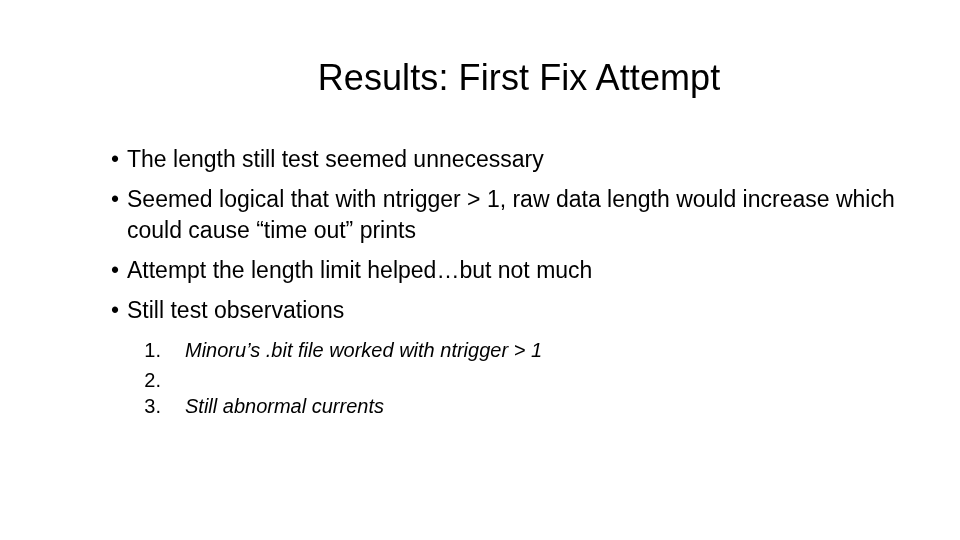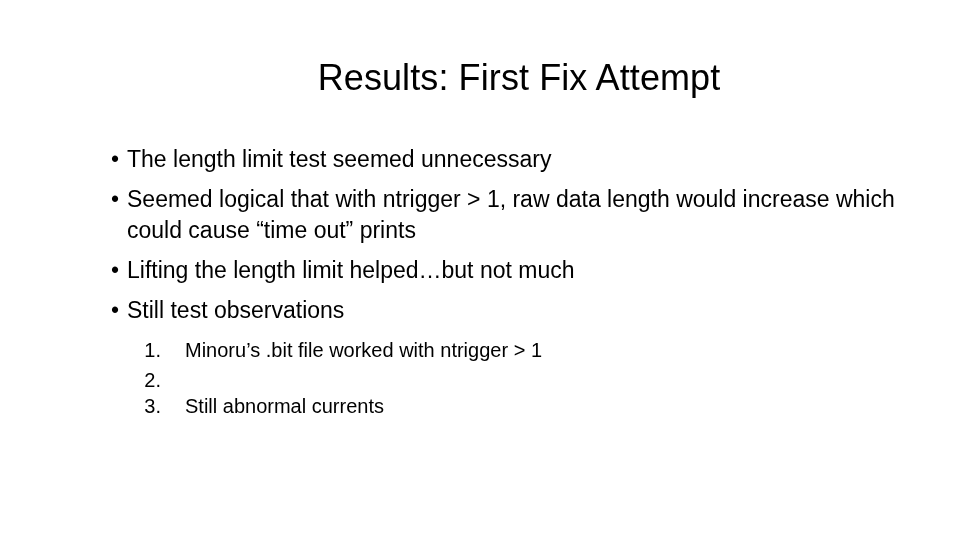--- a/index.html
+++ b/index.html
@@ -94,44 +94,45 @@
     top: 0;
     width: 30px;
     text-align: right;
     font-size: 20px;
     line-height: 30px;
     color: #000000;
   }
 
   .sub-text {
     display: block;
+    font-style: italic;
   }
 </style>
 </head>
 <body>
 
 <div class="slide">
 
   <div class="slide-title">Results: First Fix Attempt</div>
 
   <div class="body-block">
 
     <div class="bullet-item">
       <span class="bullet-mark">•</span>
-      <span class="bullet-text">The length limit test seemed unnecessary</span>
+      <span class="bullet-text">The length still test seemed unnecessary</span>
     </div>
 
     <div class="bullet-item">
       <span class="bullet-mark">•</span>
       <span class="bullet-text">Seemed logical that with ntrigger &gt; 1, raw data length would increase which could cause “time out” prints</span>
     </div>
 
     <div class="bullet-item">
       <span class="bullet-mark">•</span>
-      <span class="bullet-text">Lifting the length limit helped…but not much</span>
+      <span class="bullet-text">Attempt the length limit helped…but not much</span>
     </div>
 
     <div class="bullet-item">
       <span class="bullet-mark">•</span>
       <span class="bullet-text">Still test observations</span>
     </div>
 
     <div class="sub-list">
 
       <div class="sub-item">

